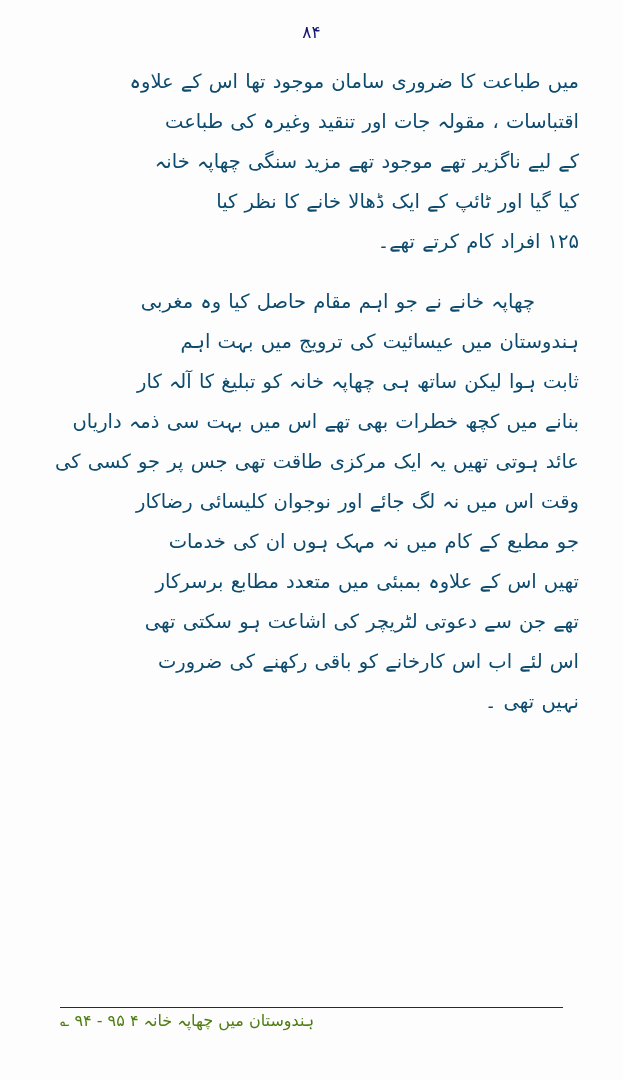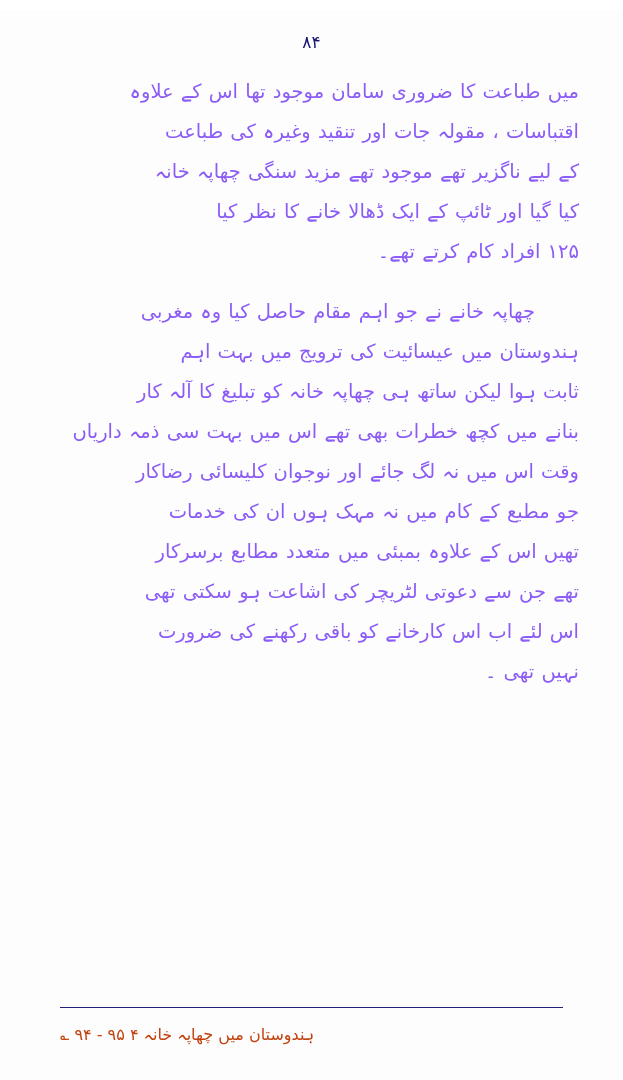--- a/index.html
+++ b/index.html
@@ -13,21 +13,20 @@
     position: relative;
     overflow: hidden;
     font-family: "DejaVu Sans", sans-serif;
     color: #1a1a7a;
   }
   .page {
     position: absolute;
     inset: 0;
     background: #fdfdfd;
     padding: 3px;
-    margin-top: 10px;
   }
   .page-number {
     position: absolute;
     top: 22px;
     left: 0;
     right: 0;
     text-align: center;
     font-size: 17px;
     color: #161670;
     letter-spacing: 1px;
@@ -37,21 +36,21 @@
     top: 62px;
     left: 44px;
     right: 44px;
     direction: rtl;
     text-align: justify;
   }
   .para {
     margin: 0 0 6px 0;
     font-size: 19.5px;
     line-height: 40px;
-    color: #8b5cf6;
+    color: #0c4a6e;
     text-align: justify;
     text-justify: inter-word;
     word-spacing: 1px;
   }
   .para .ln {
     display: block;
     white-space: nowrap;
   }
   .para.p1 .ln {
     text-align: justify;
@@ -64,25 +63,25 @@
     left: 60px;
     right: 60px;
     bottom: 72px;
     border-top: 1.5px solid #20207e;
     height: 0;
   }
   .footnote {
     position: absolute;
     left: 60px;
     right: 60px;
-    bottom: 34px;
+    bottom: 48px;
     direction: rtl;
     text-align: left;
     font-size: 16px;
-    color: #c2410c;
+    color: #4d7c0f;
     line-height: 22px;
   }
   .footnote .fn-line {
     display: block;
   }
 </style>
 </head>
 <body>
 
 <div class="page">
@@ -99,20 +98,21 @@
       <span class="ln">۱۲۵ افراد کام کرتے تھے۔</span>
     </div>
 
     <div class="gap"></div>
 
     <div class="para p2">
       <span class="ln" style="text-indent:44px;">چھاپہ خانے نے جو اہم مقام حاصل کیا وہ مغربی</span>
       <span class="ln">ہندوستان میں عیسائیت کی ترویج میں بہت اہم</span>
       <span class="ln">ثابت ہوا لیکن ساتھ ہی چھاپہ خانہ کو تبلیغ کا آلہ کار</span>
       <span class="ln">بنانے میں کچھ خطرات بھی تھے اس میں بہت سی ذمہ داریاں</span>
+      <span class="ln">عائد ہوتی تھیں یہ ایک مرکزی طاقت تھی جس پر جو کسی کی</span>
       <span class="ln">وقت اس میں نہ لگ جائے اور نوجوان کلیسائی رضاکار</span>
       <span class="ln">جو مطبع کے کام میں نہ مہک ہوں ان کی خدمات</span>
       <span class="ln">تھیں اس کے علاوہ بمبئی میں متعدد مطابع برسرکار</span>
       <span class="ln">تھے جن سے دعوتی لٹریچر کی اشاعت ہو سکتی تھی</span>
       <span class="ln">اس لئے اب اس کارخانے کو باقی رکھنے کی ضرورت</span>
       <span class="ln">نہیں تھی ۔</span>
     </div>
 
   </div>
 

